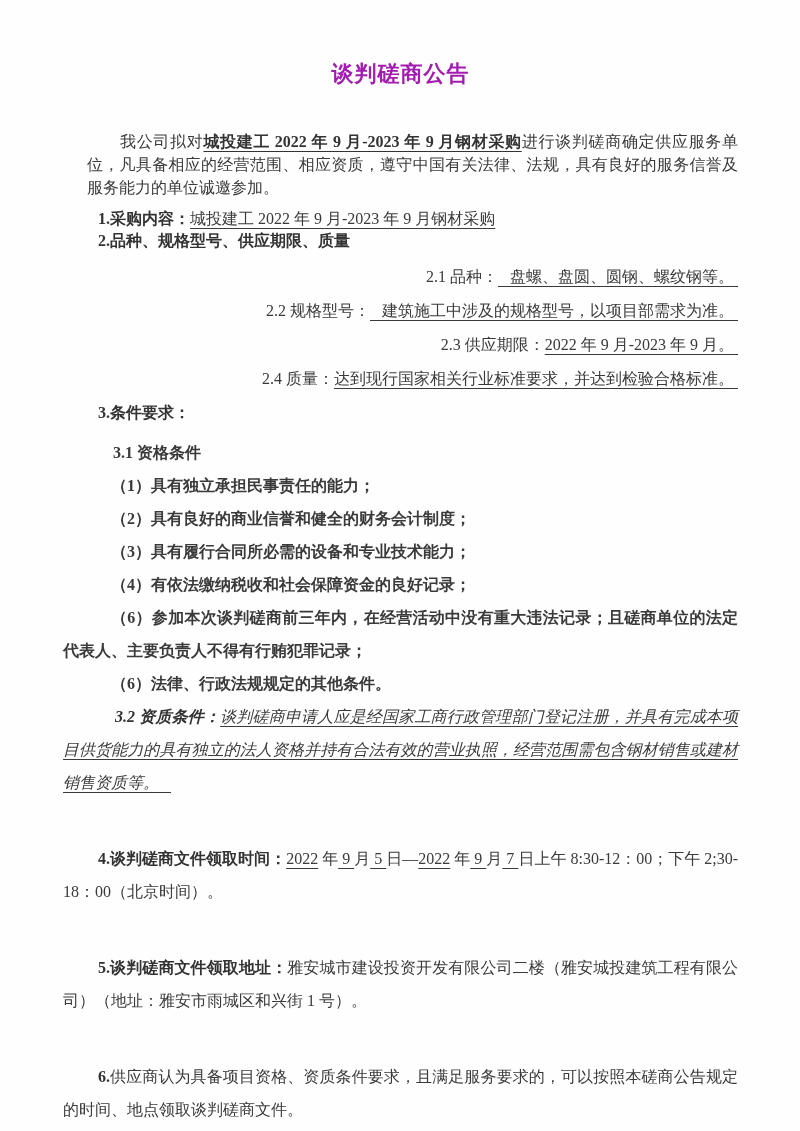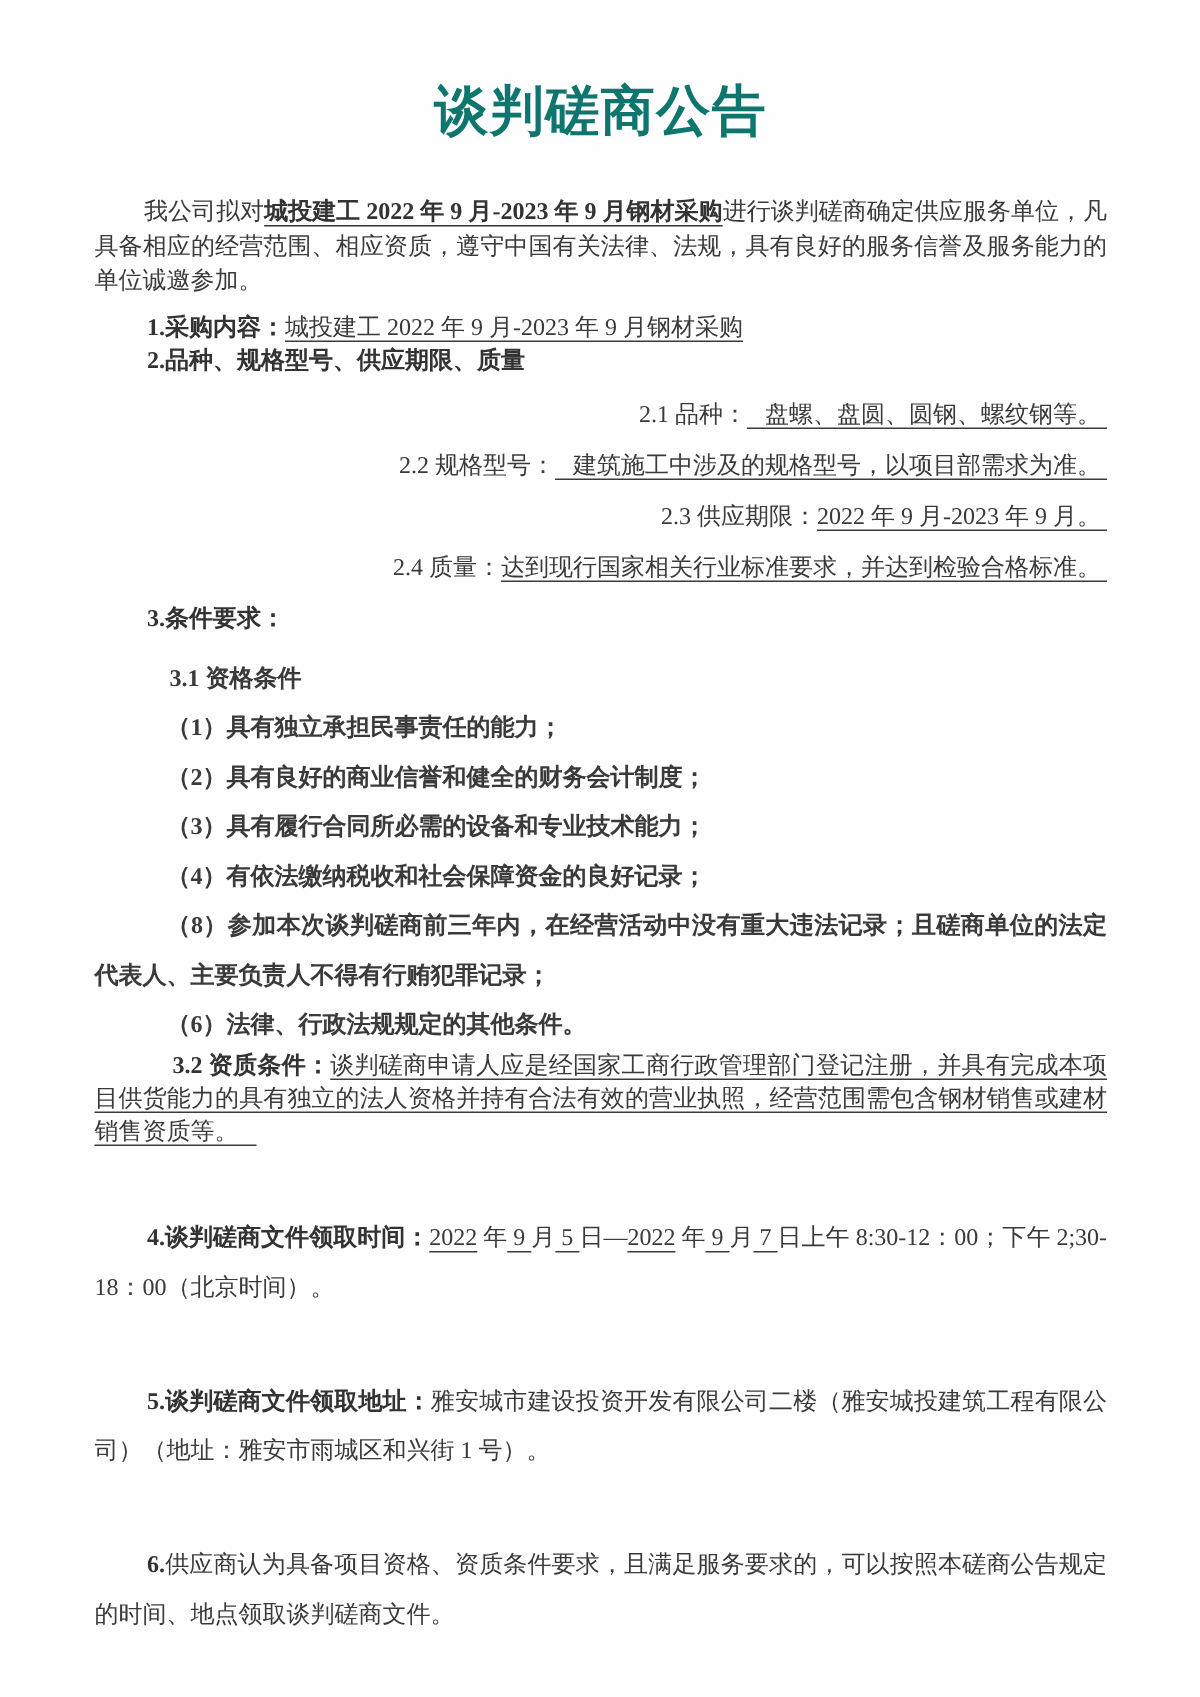--- a/index.html
+++ b/index.html
@@ -13,41 +13,41 @@
   }
   .page {
     width: 800px; height: 1131px;
     padding: 56px 62px 0 63px;
     overflow: hidden;
     background: #fefefe;
   }
   .title {
     margin: 0;
     text-align: center;
-    font-size: 36px;
+    font-size: 22px;
     line-height: 36px;
     font-weight: 700;
-    color: #0f766e;
+    color: #a21caf;
     letter-spacing: 1px;
   }
   p { margin: 0; text-align: justify; }
   b { font-weight: 700; color: #333; }
 
-  .intro { margin-top: 38px; line-height: 23px; text-indent: 33px; }
+  .intro { margin-top: 38px; line-height: 23px; text-indent: 33px; margin-left: 24px; }
 
   .item-l1 { line-height: 22px; padding-left: 35px; text-align: left; }
   .m-item1 { margin-top: 9px; font-family: Liberation Serif, serif; }
 
   .sub { line-height: 34px; padding-left: 55px; text-align: right; white-space: nowrap; }
   .m-sub21 { margin-top: 8px; }
 
   .h3 { line-height: 33px; padding-left: 35px; text-align: left; }
   .h31 { line-height: 33px; padding-left: 50px; margin-top: 7px; text-align: left; font-weight: bold; }
   .cond { line-height: 33px; text-indent: 48px; font-weight: bold; }
-  .p32 { line-height: 22px; text-indent: 52px; }
+  .p32 { line-height: 33px; text-indent: 52px; font-style: italic; }
   .pnum { line-height: 33px; text-indent: 35px; margin-top: 43px; }
 
   .u {
     text-decoration: underline;
     text-underline-offset: 4px;
     text-decoration-thickness: 1px;
     white-space: pre-wrap;
   }
 </style>
 </head>
@@ -72,21 +72,21 @@
   <p class="sub"><span>2.4 质量：</span><span class="u">达到现行国家相关行业标准要求，并达到检验合格标准。 </span></p>
 
   <p class="h3"><b>3.条件要求：</b></p>
 
   <p class="h31"><span>3.1 资格条件</span></p>
 
   <p class="cond">（1）具有独立承担民事责任的能力；</p>
   <p class="cond">（2）具有良好的商业信誉和健全的财务会计制度；</p>
   <p class="cond">（3）具有履行合同所必需的设备和专业技术能力；</p>
   <p class="cond">（4）有依法缴纳税收和社会保障资金的良好记录；</p>
-  <p class="cond">（8）参加本次谈判磋商前三年内，在经营活动中没有重大违法记录；且磋商单位的法定代表人、主要负责人不得有行贿犯罪记录；</p>
+  <p class="cond">（6）参加本次谈判磋商前三年内，在经营活动中没有重大违法记录；且磋商单位的法定代表人、主要负责人不得有行贿犯罪记录；</p>
   <p class="cond">（6）法律、行政法规规定的其他条件。</p>
 
   <p class="p32"><b>3.2 资质条件：</b><span class="u">谈判磋商申请人应是经国家工商行政管理部门登记注册，并具有完成本项目供货能力的具有独立的法人资格并持有合法有效的营业执照，经营范围需包含钢材销售或建材销售资质等。   </span></p>
 
   <p class="pnum"><b>4.谈判磋商文件领取时间：</b><span class="u">2022</span><span> 年</span><span class="u"> 9 </span><span>月</span><span class="u"> 5 </span><span>日—</span><span class="u">2022</span><span> 年</span><span class="u"> 9 </span><span>月</span><span class="u"> 7 </span><span>日上午 8:30-12：00；下午 2;30-18：00（北京时间）。</span></p>
 
   <p class="pnum"><b>5.谈判磋商文件领取地址：</b><span>雅安城市建设投资开发有限公司二楼（雅安城投建筑工程有限公司）（地址：雅安市雨城区和兴街 1 号）。</span></p>
 
   <p class="pnum"><b>6.</b><span>供应商认为具备项目资格、资质条件要求，且满足服务要求的，可以按照本磋商公告规定的时间、地点领取谈判磋商文件。</span></p>
 

